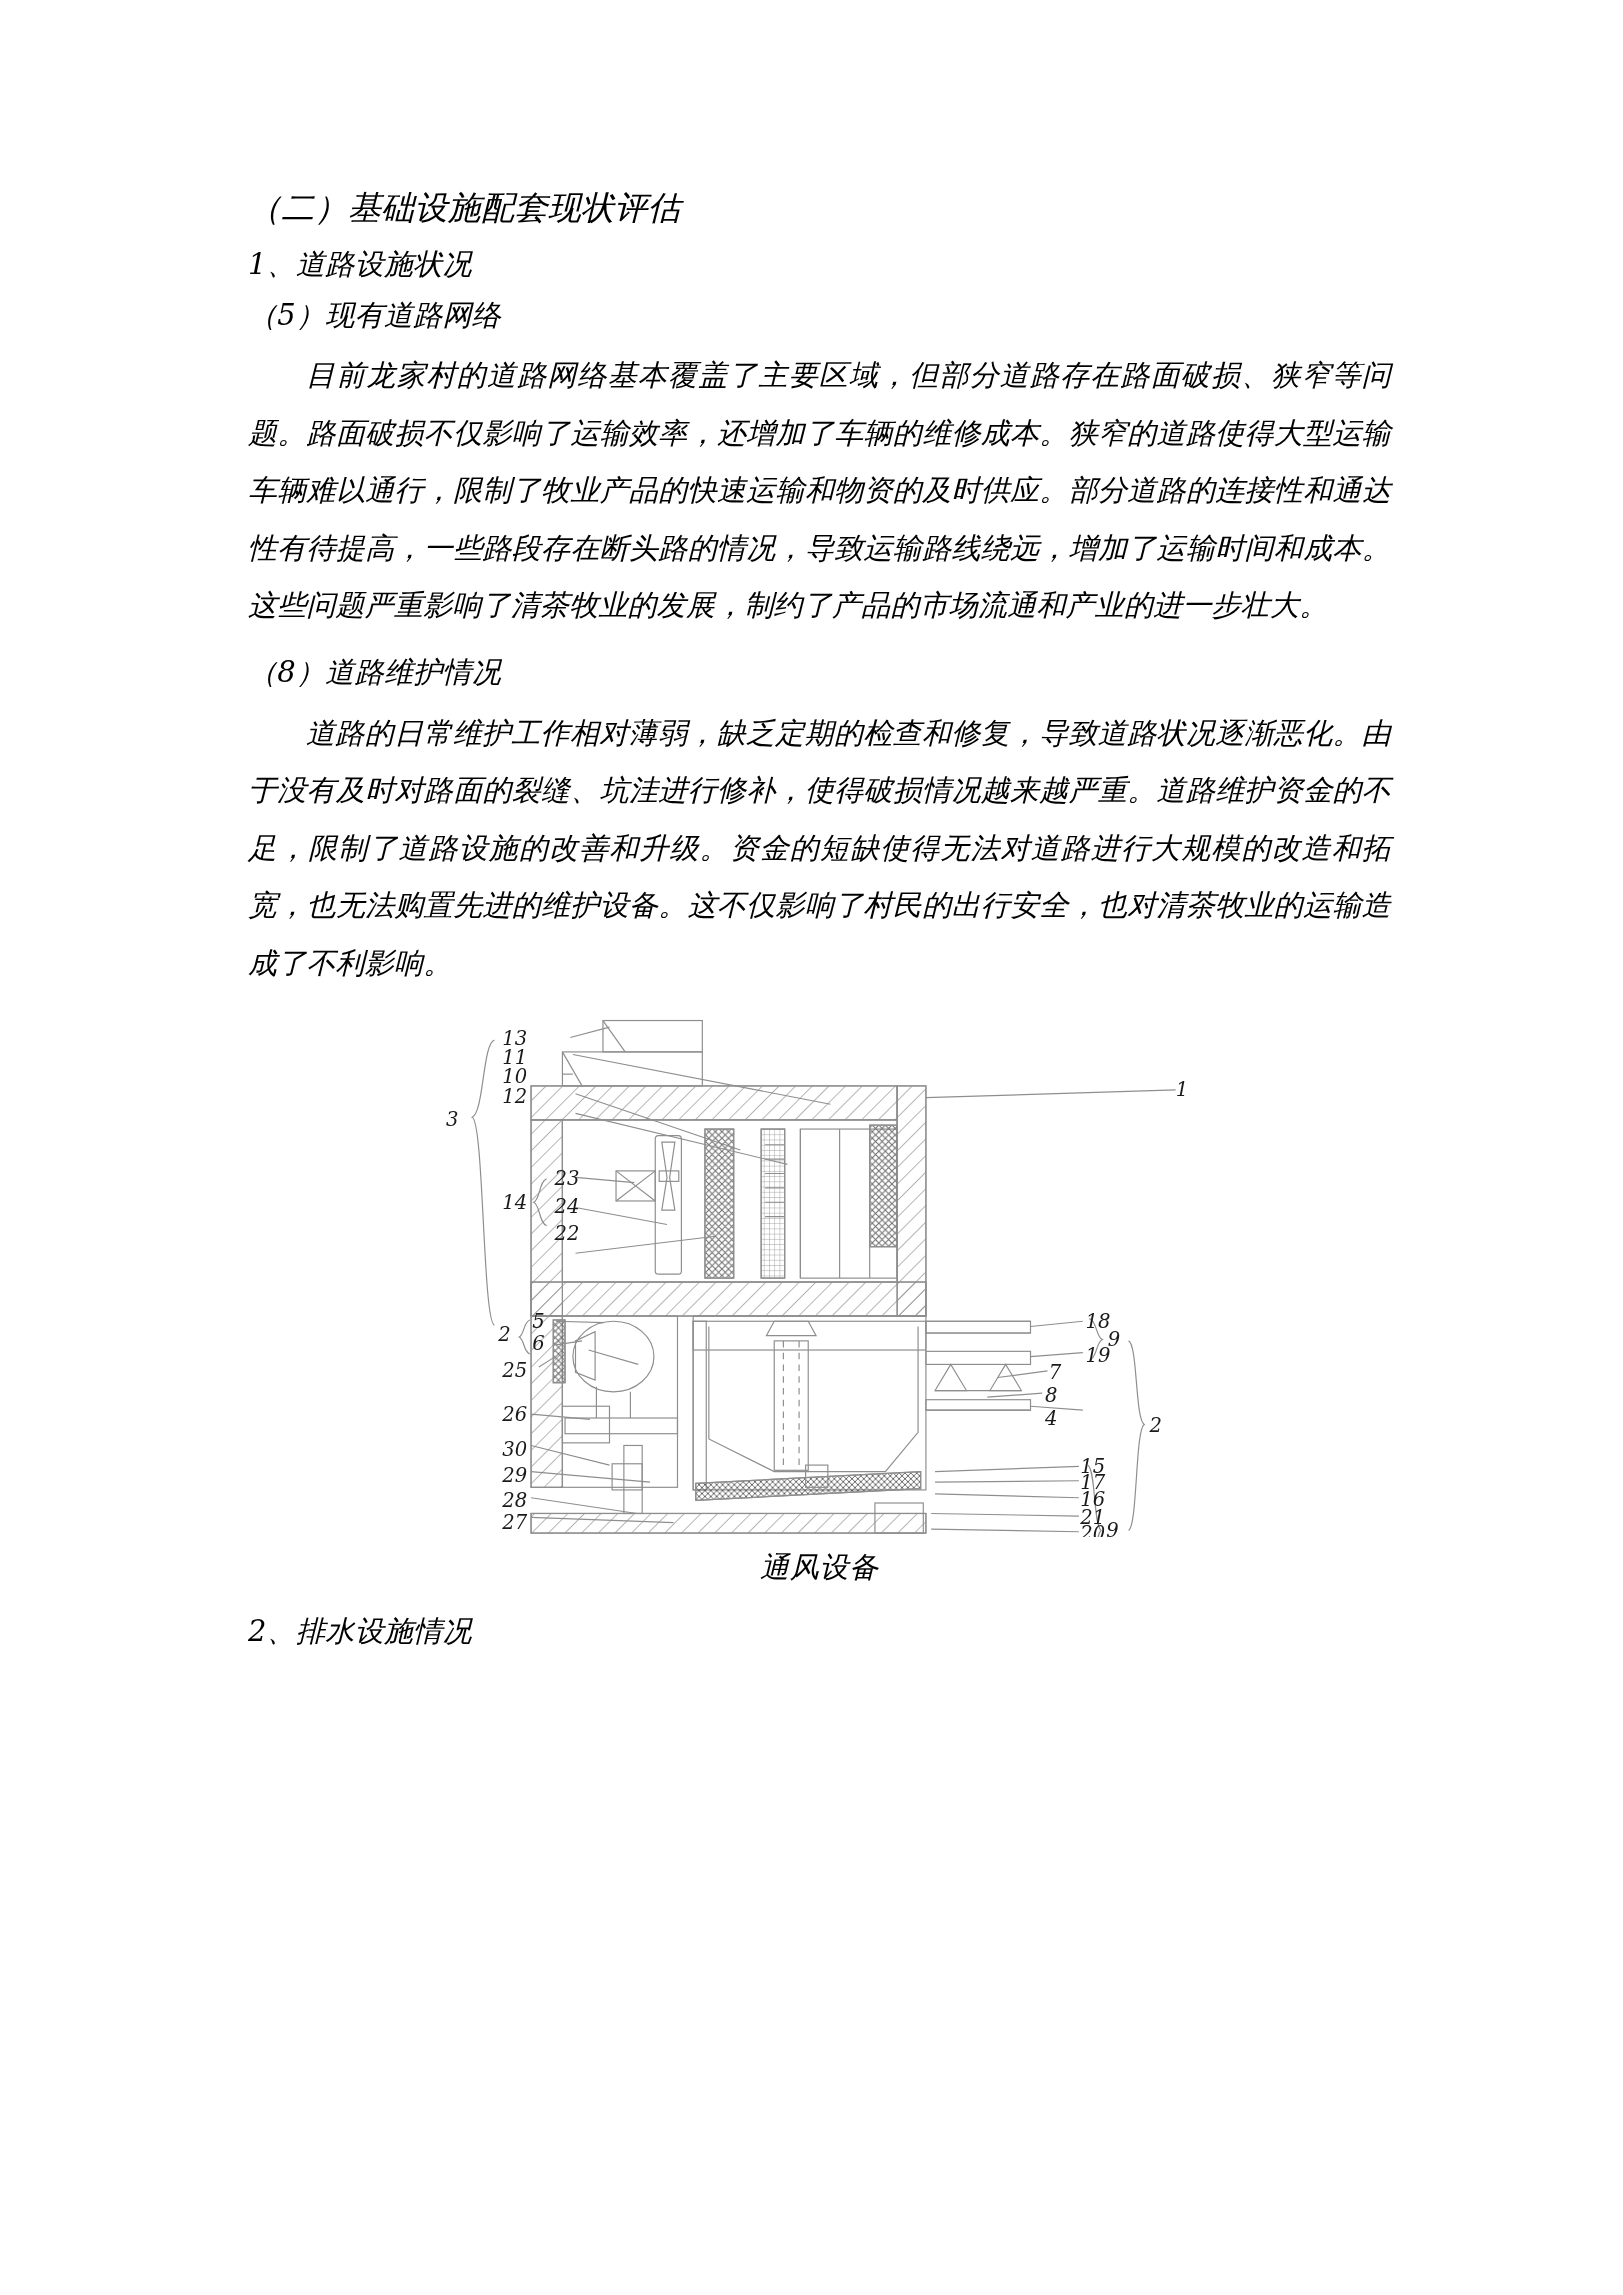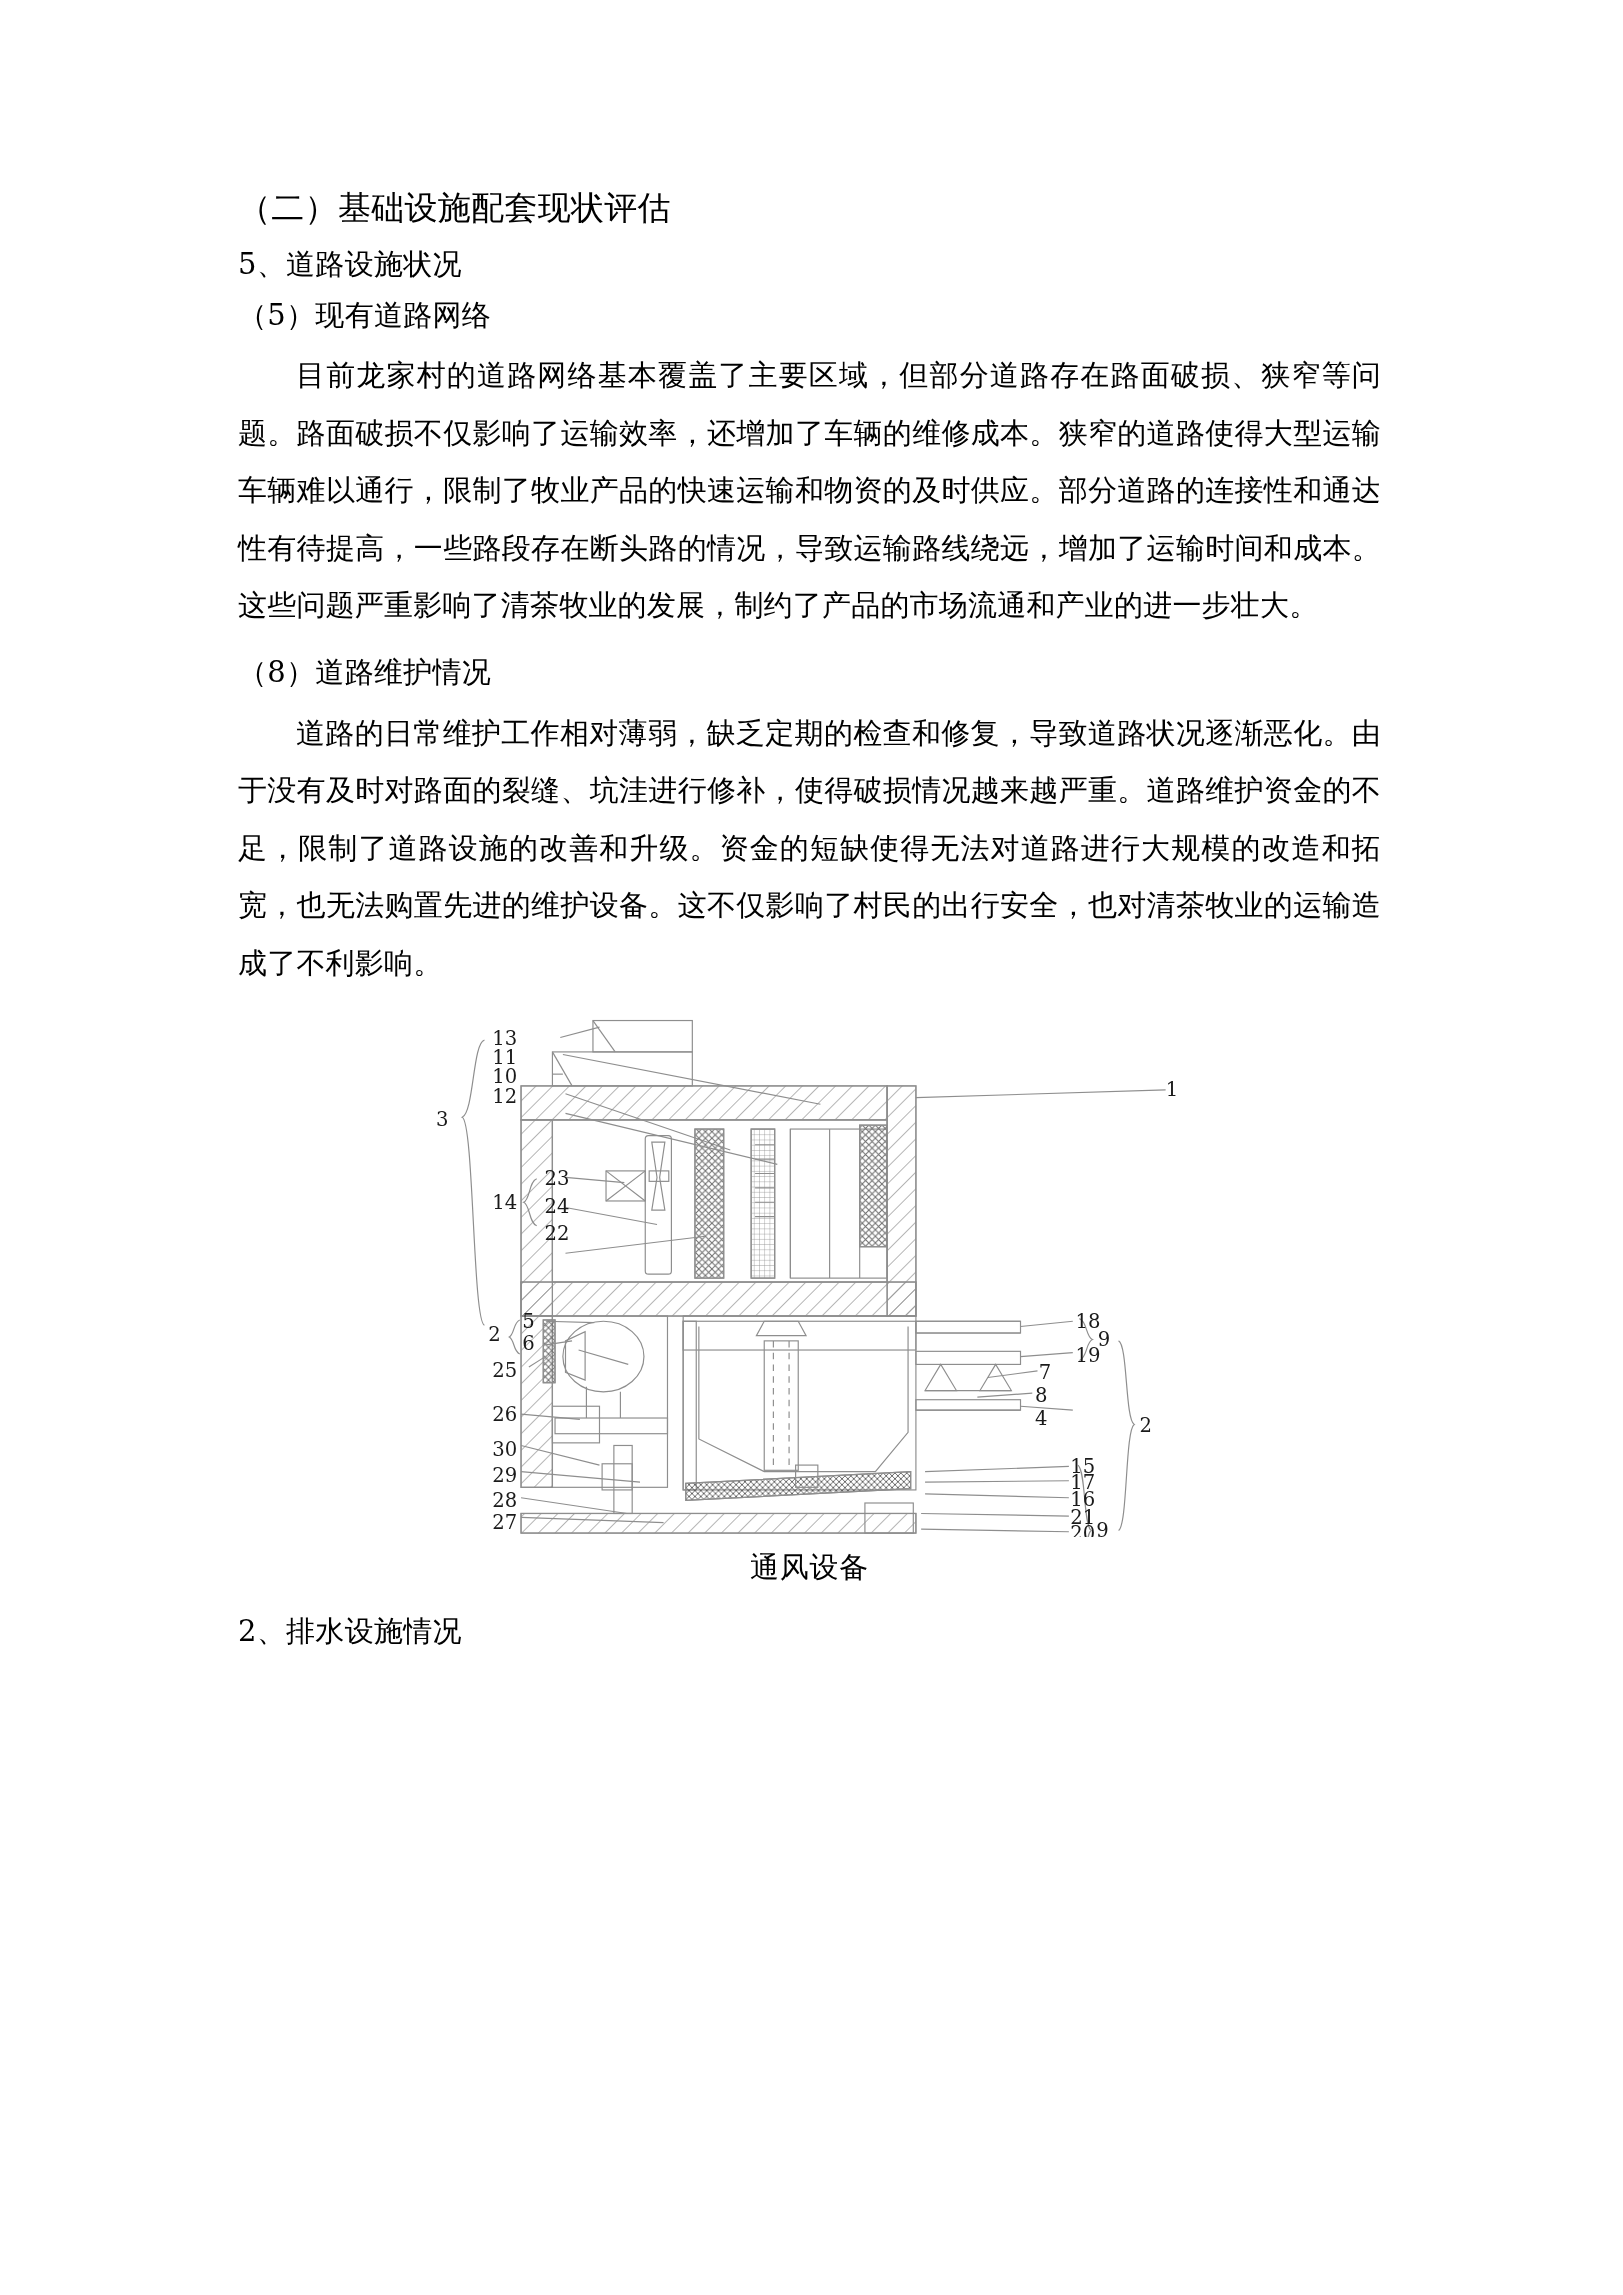--- a/index.html
+++ b/index.html
@@ -15,23 +15,24 @@
     position: relative;
     width: 1623px;
     height: 2295px;
     background: #ffffff;
     overflow: hidden;
     box-sizing: border-box;
     padding: 0;
   }
   .content {
     position: absolute;
-    left: 238px;
+    left: 248px;
     top: 187px;
     width: 1143px;
+    font-style: italic;
   }
   
   .h-section {
     font-size: 33px;
     line-height: 1.26;
     margin: 0 0 17px 0;
     letter-spacing: 0.3px;
     white-space: nowrap;
   }
   .h-sub {
@@ -79,21 +80,21 @@
   }
 </style>
 </head>
 <body>
 
 <div class="page">
   <div class="content">
 
     <div class="h-section">（二）基础设施配套现状评估</div>
 
-    <div class="h-sub">5、道路设施状况</div>
+    <div class="h-sub">1、道路设施状况</div>
 
     <div class="h-sub">（5）现有道路网络</div>
 
     <div class="para">目前龙家村的道路网络基本覆盖了主要区域，但部分道路存在路面破损、狭窄等问题。路面破损不仅影响了运输效率，还增加了车辆的维修成本。狭窄的道路使得大型运输车辆难以通行，限制了牧业产品的快速运输和物资的及时供应。部分道路的连接性和通达性有待提高，一些路段存在断头路的情况，导致运输路线绕远，增加了运输时间和成本。这些问题严重影响了清茶牧业的发展，制约了产品的市场流通和产业的进一步壮大。</div>
 
     <div class="gap-sm"></div>
 
     <div class="h-sub">（8）道路维护情况</div>
 
     <div class="para">道路的日常维护工作相对薄弱，缺乏定期的检查和修复，导致道路状况逐渐恶化。由于没有及时对路面的裂缝、坑洼进行修补，使得破损情况越来越严重。道路维护资金的不足，限制了道路设施的改善和升级。资金的短缺使得无法对道路进行大规模的改造和拓宽，也无法购置先进的维护设备。这不仅影响了村民的出行安全，也对清茶牧业的运输造成了不利影响。</div>

